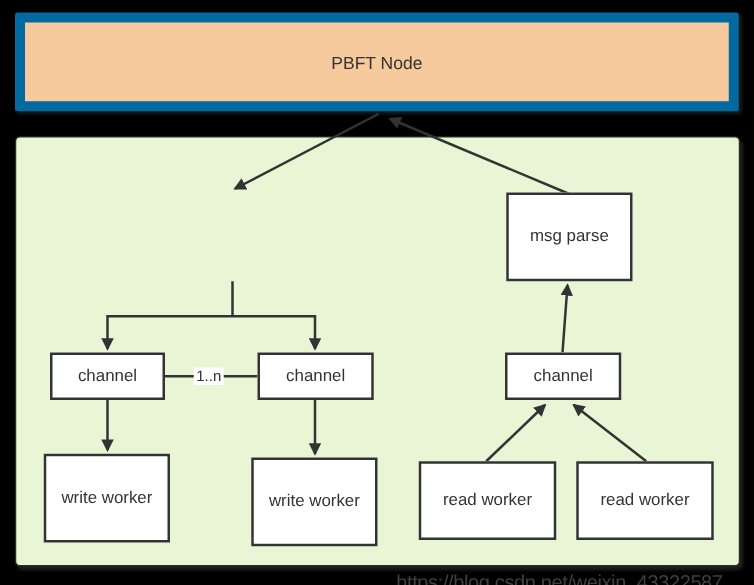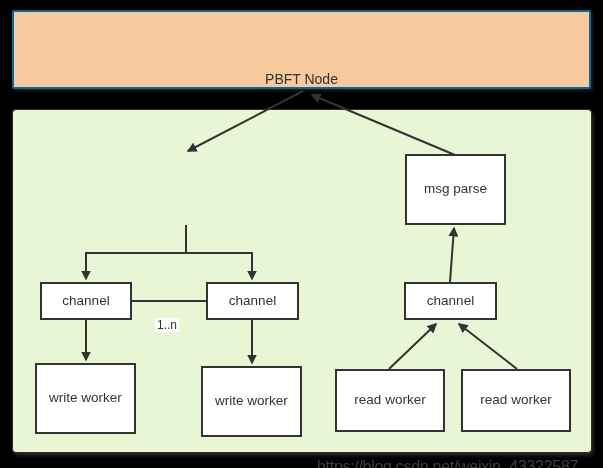--- a/index.html
+++ b/index.html
@@ -8,23 +8,23 @@
     width:603px;height:468px;
     background:#000;
     font-family:"Liberation Sans","DejaVu Sans",sans-serif;
     color:#333;
     overflow:hidden;
   }
   .pbft-box{
     position:absolute;left:12px;top:10px;width:579px;height:79px;
     box-sizing:border-box;
     background:#F6CA9C;
-    border:2px solid #0369a1;
+    border:8px solid #0369a1;
     border-radius:2px;
-    display:flex;align-items:flex-end;justify-content:center;
+    display:flex;align-items:center;justify-content:center;
     font-size:14px;
     box-shadow:2px 2px 3px rgba(110,110,110,0.25);
   }
   .panel{
     position:absolute;left:12px;top:109px;width:580px;height:344px;
     box-sizing:border-box;
     background:#E8F6D6;
     border:1px solid #2a3020;
     border-radius:4px;
     box-shadow:2px 3px 3px rgba(110,110,110,0.3);
@@ -47,21 +47,21 @@
   .n-read-worker-2{left:461px;top:369px;width:110px;height:63px;}
   .edges{position:absolute;left:0;top:0;width:603px;height:468px;pointer-events:none;}
   .edge-label{
     position:absolute;left:222px;top:129px;
     font-size:13.5px;white-space:nowrap;
   }
   .mult-label{
     position:absolute;left:167px;top:301px;
     transform:translate(-50%,-50%);
     background:#fff;padding:0 2px;
-    font-size:12px;white-space:nowrap;margin-top:24px;
+    font-size:12px;white-space:nowrap;
   }
   .watermark{
     position:absolute;left:317px;top:458px;
     font-size:16px;
     color:rgba(102,102,102,0.62);
     white-space:nowrap;
     z-index:10;
     letter-spacing:-0.3px;
   }
 </style>

